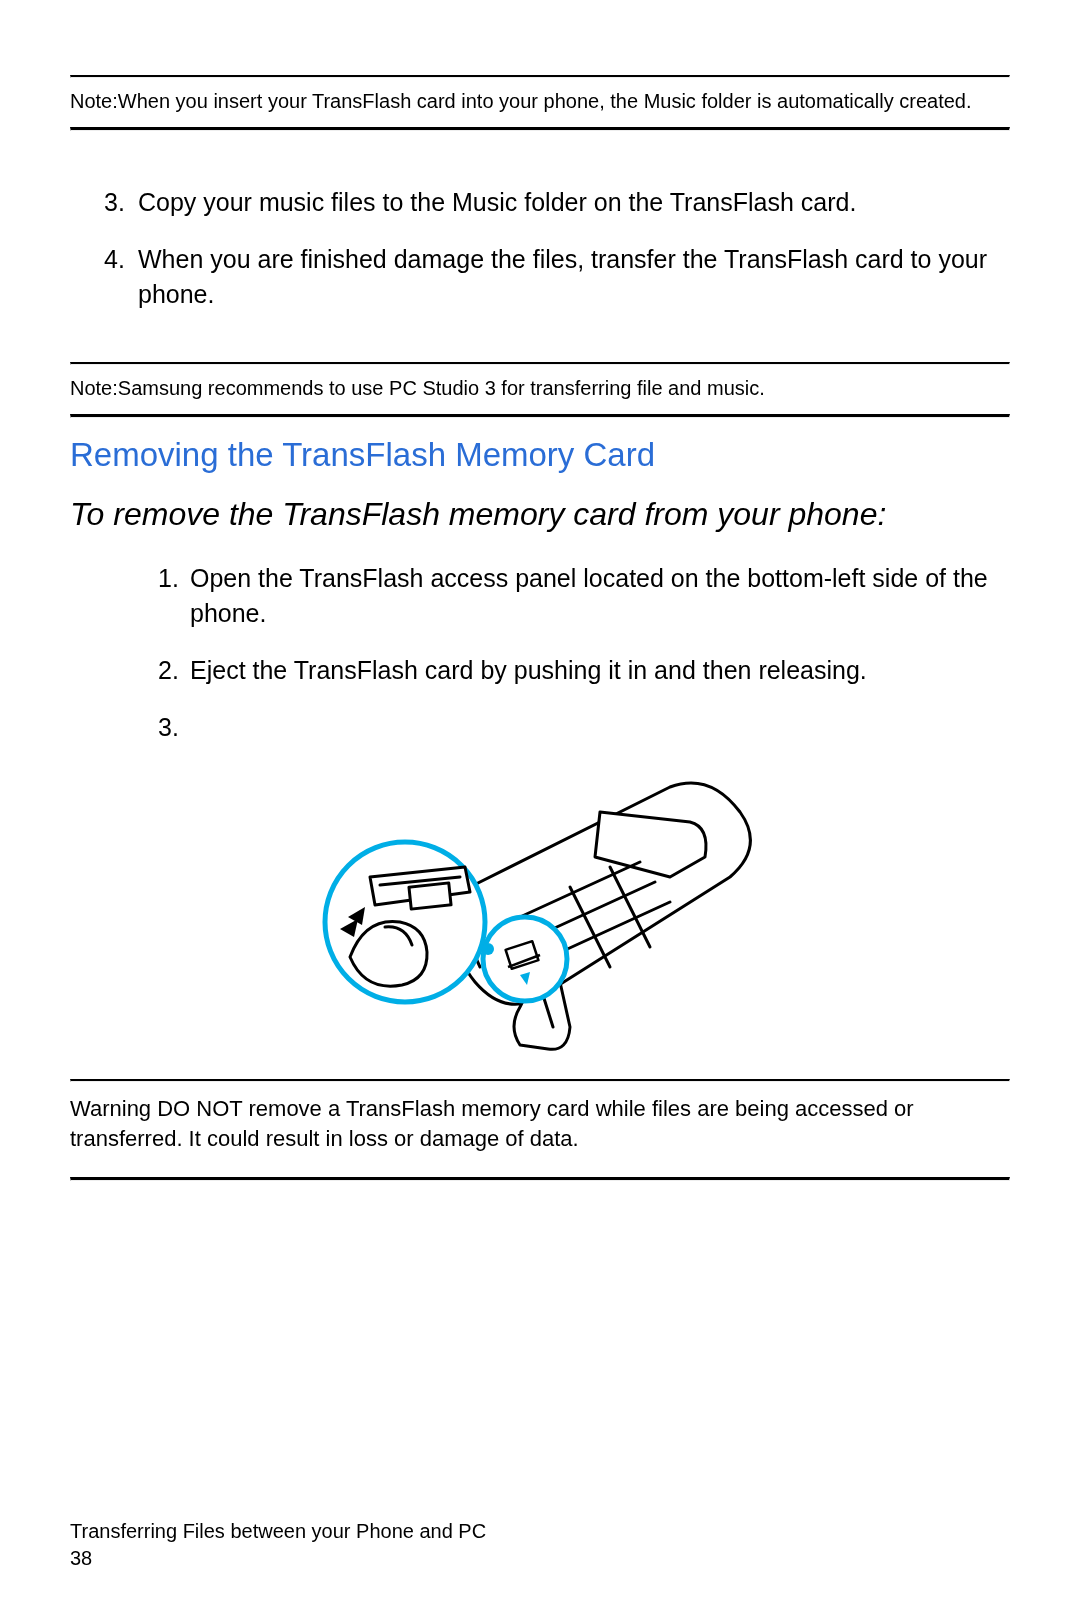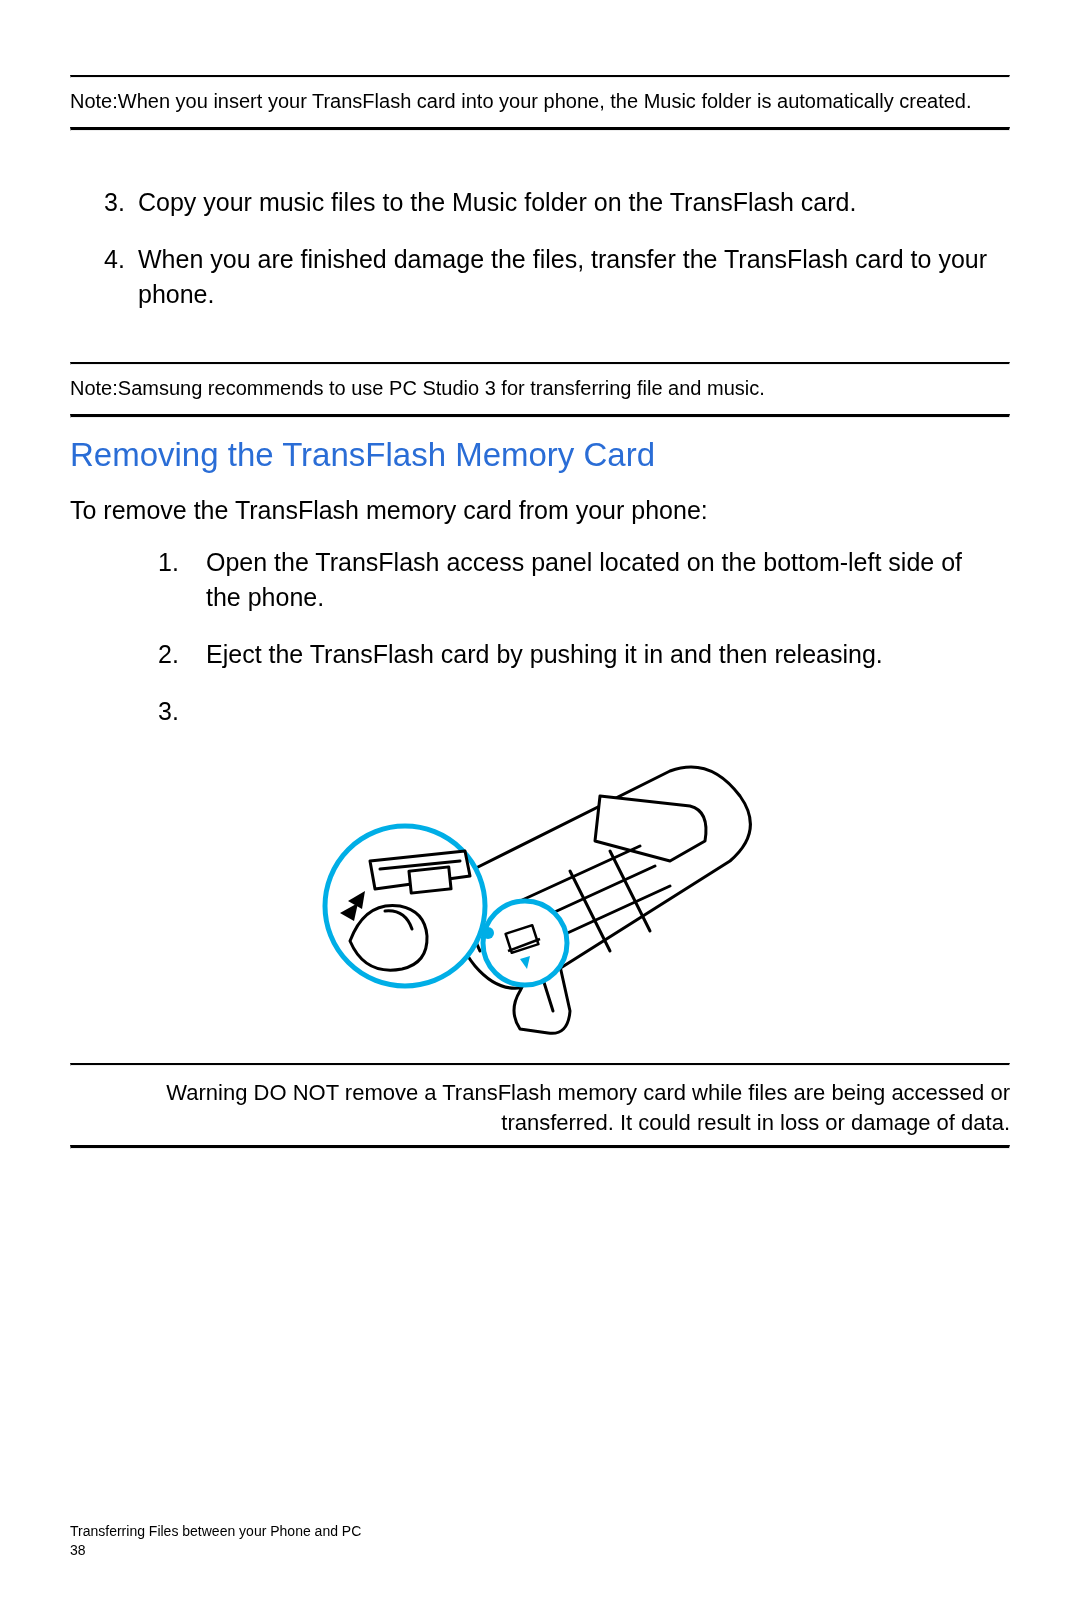--- a/index.html
+++ b/index.html
@@ -33,52 +33,52 @@
       padding-left: 34px;
     }
     .ol-txt { flex: 1; }
     .section-heading {
       color: #2a6dd6;
       font-size: 33px;
       font-weight: normal;
       margin: 18px 0 22px 0;
     }
     .intro {
-      font-size: 25px;
-      margin-bottom: 20px;
+      font-size: 32px;
+      margin-bottom: 28px;
+      font-style: italic;
     }
     .sub-ol-row {
       display: flex;
       font-size: 25px;
       line-height: 1.4;
       margin: 14px 0 22px 0;
     }
     .sub-num {
       width: 120px;
       flex-shrink: 0;
       text-align: left;
       padding-left: 88px;
     }
-    .sub-txt { flex: 1; padding-right: 10px; margin-left: 16px; }
+    .sub-txt { flex: 1; padding-right: 10px; }
     .illus-wrap {
       display: flex;
       justify-content: center;
       margin: 10px 0 22px 0;
     }
     .warning-block {
       font-size: 22px;
       line-height: 1.35;
-      padding: 12px 0 8px 0;
-      text-align: right;
+      padding: 12px 0 24px 0;
     }
     .footer {
       position: absolute;
-      bottom: 60px;
+      bottom: 48px;
       left: 70px;
-      font-size: 14px;
+      font-size: 20px;
       line-height: 1.35;
     }
     .gap-a { height: 36px; }
     .gap-b { height: 28px; }
     svg { display: block; }
   </style>
 </head>
 <body>
 
 <hr class="rule-thin">

